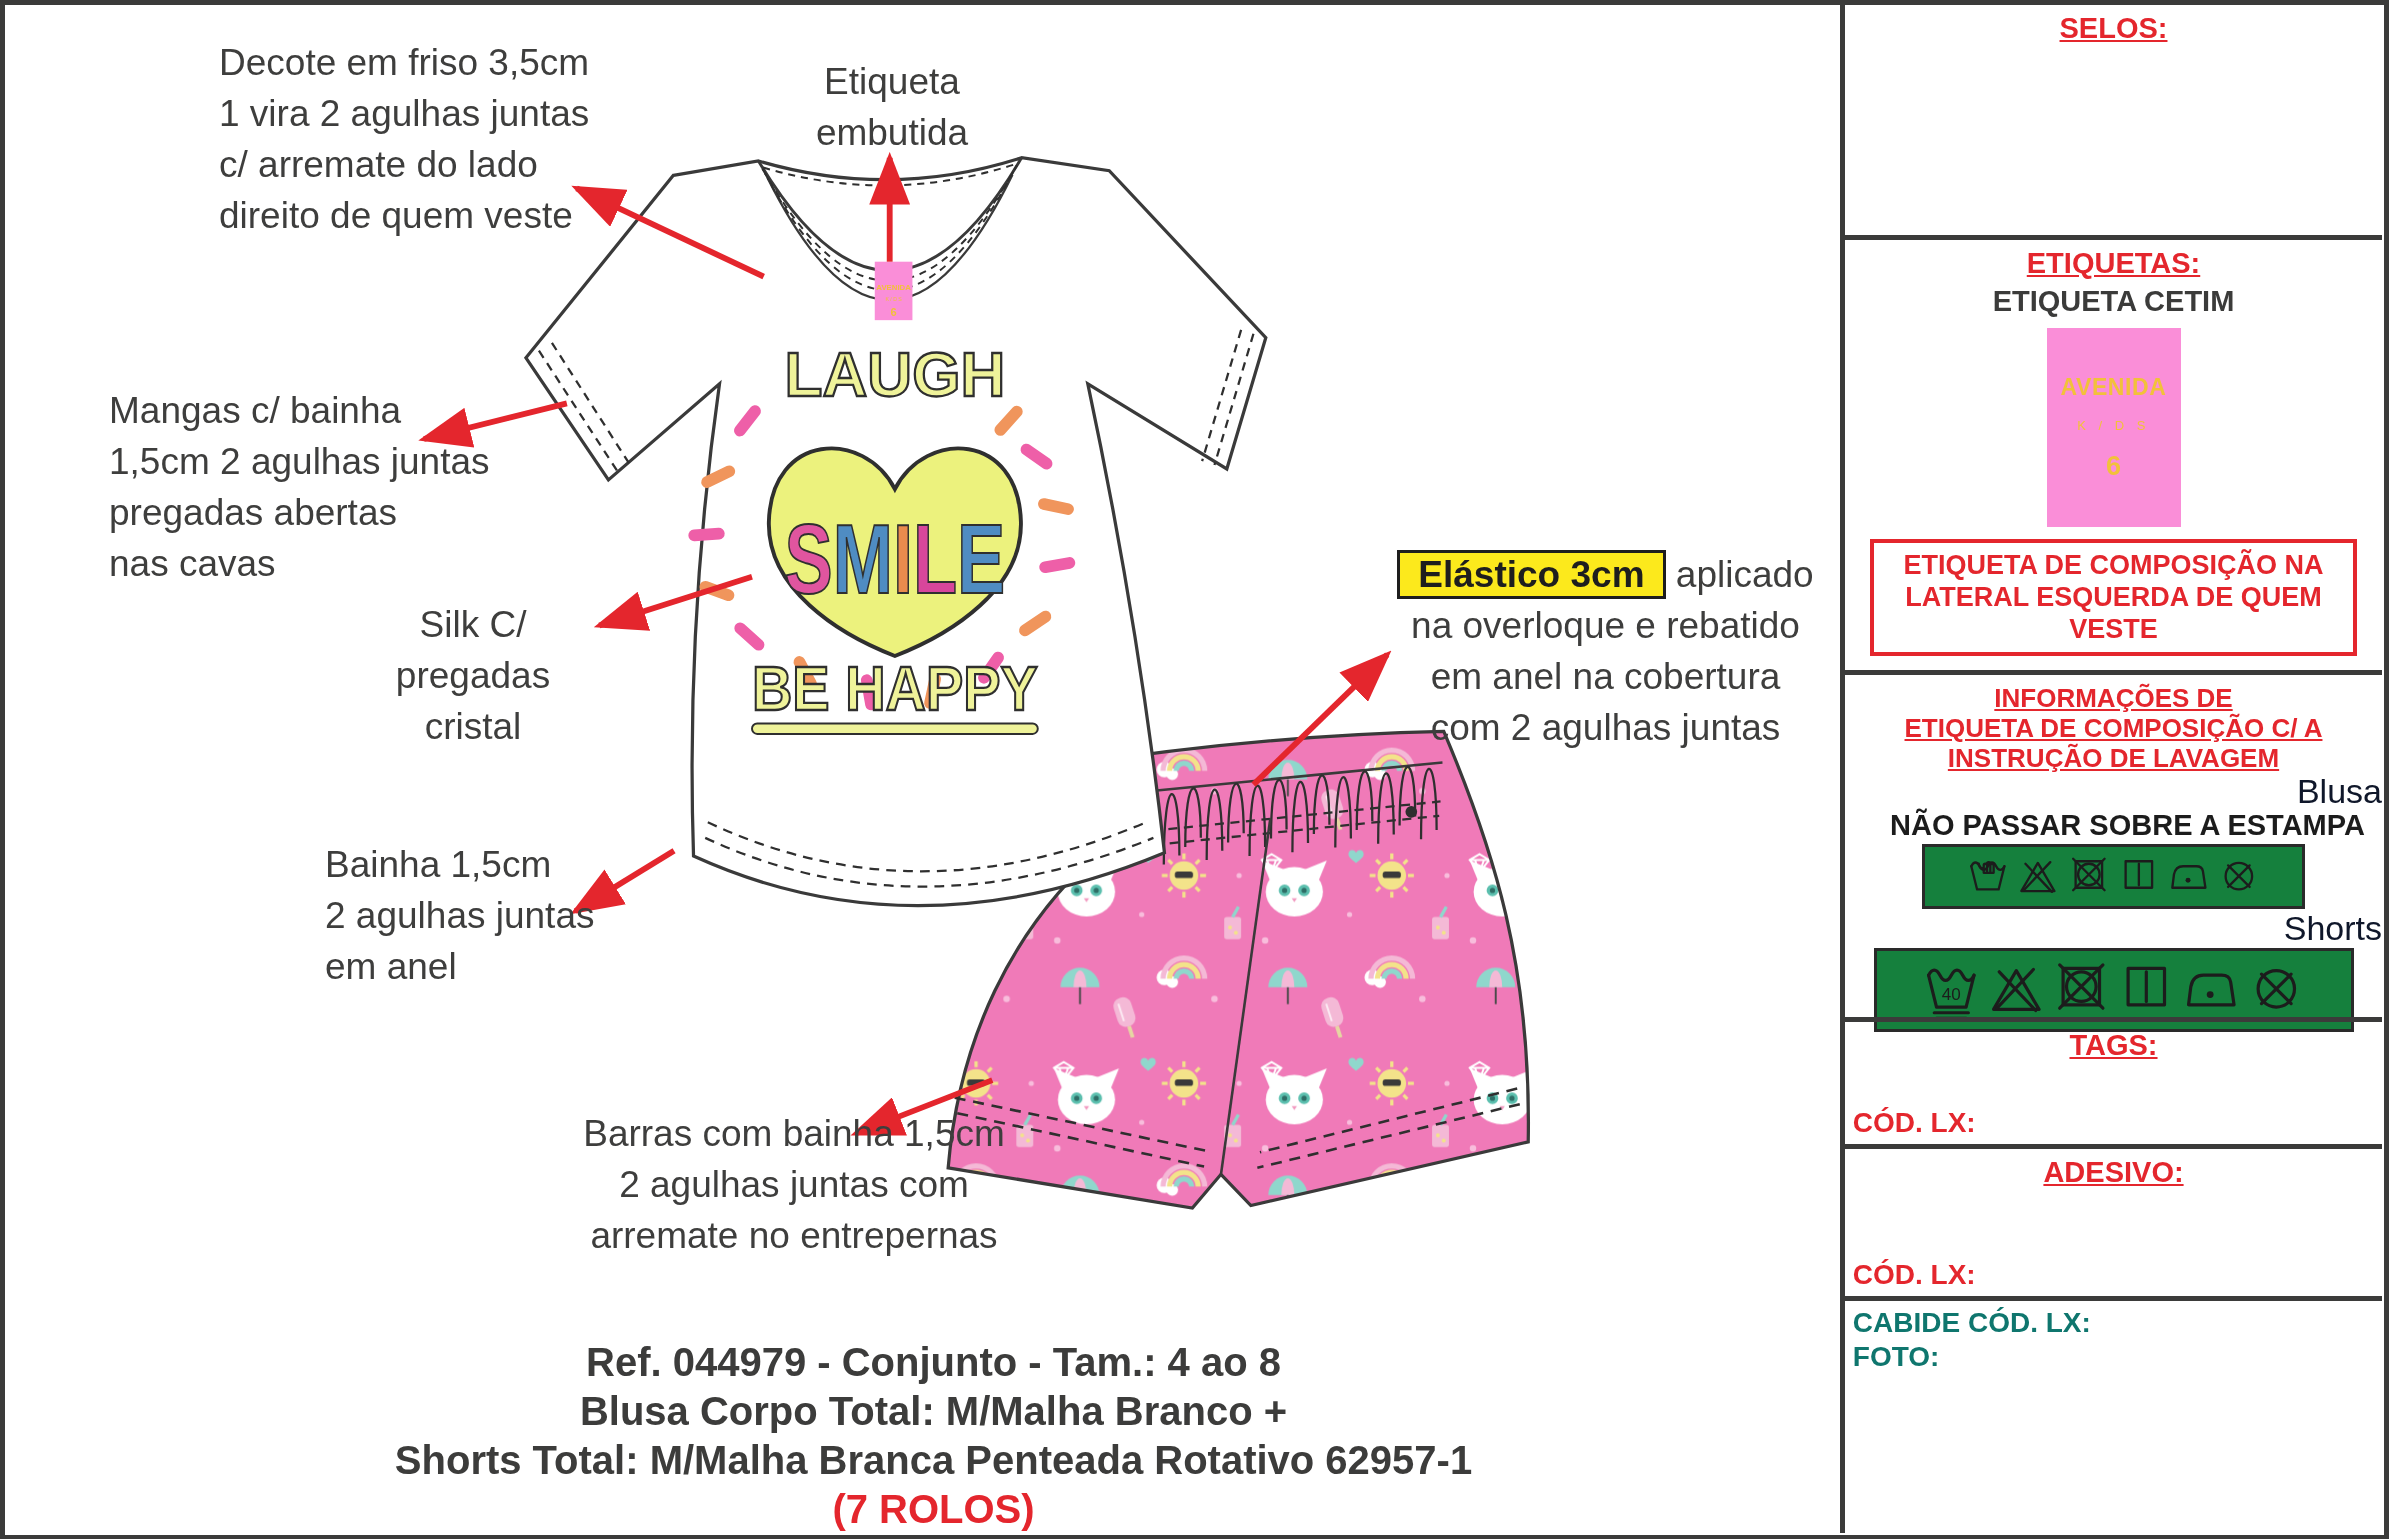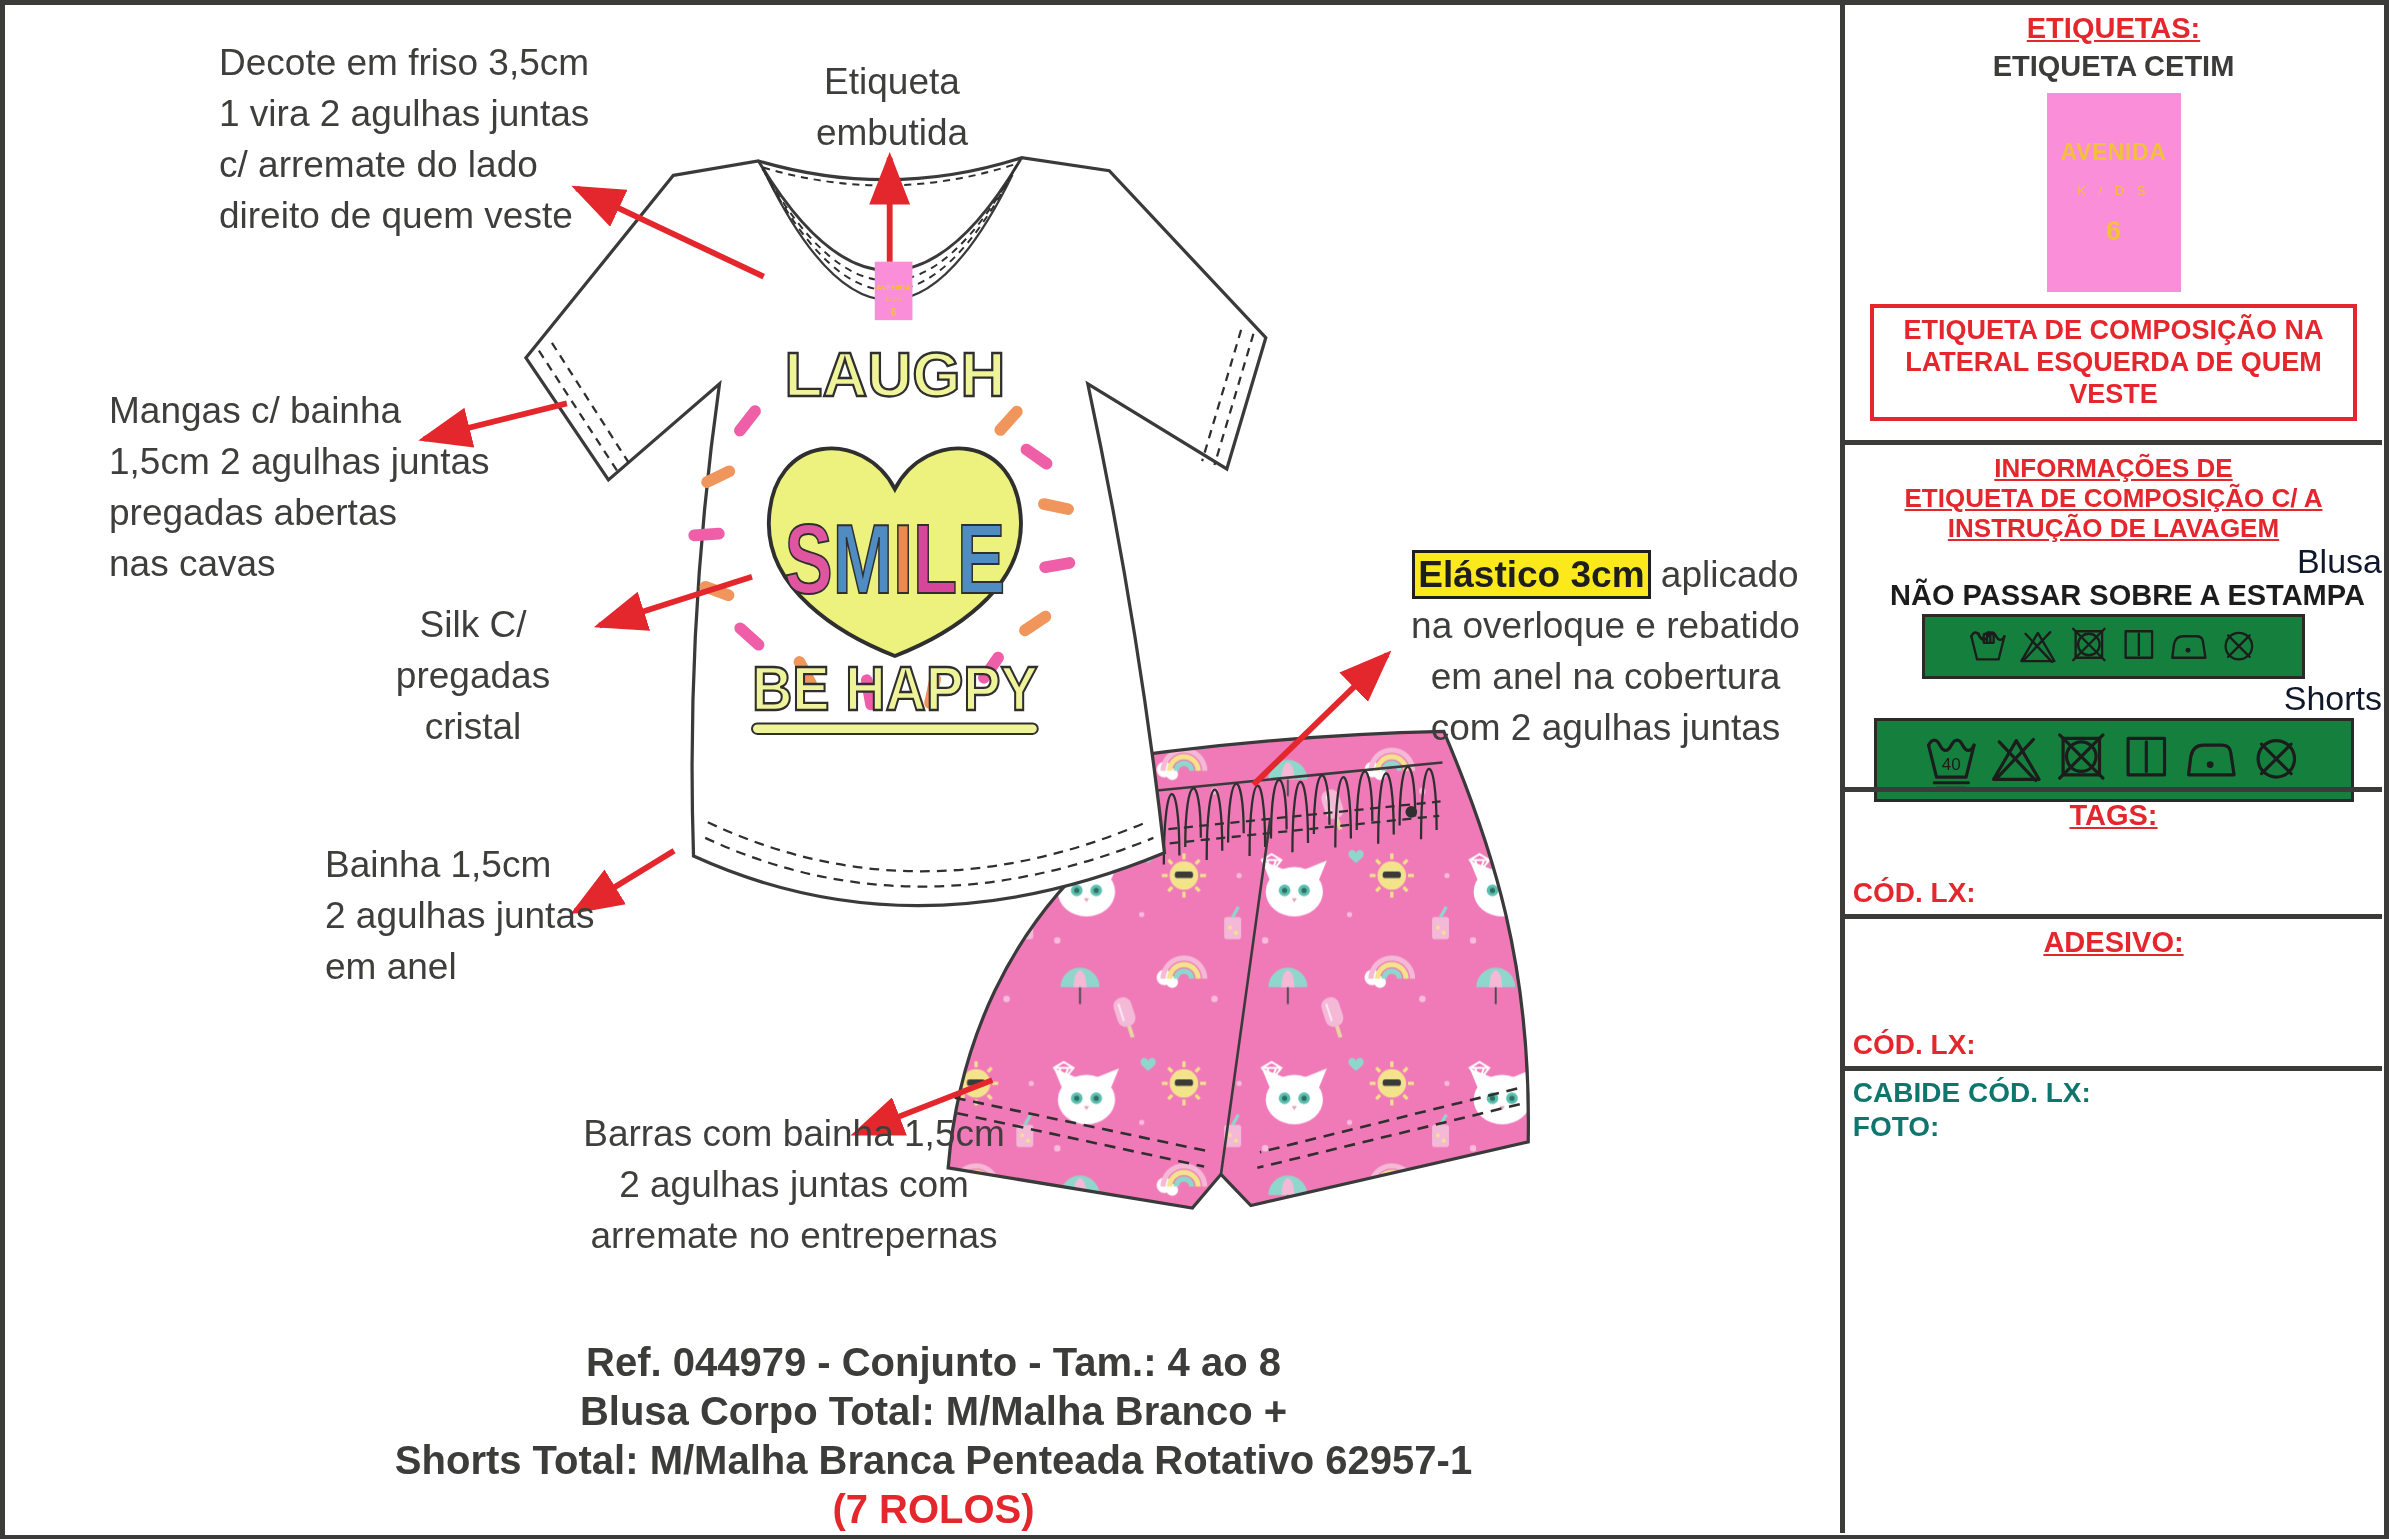--- a/index.html
+++ b/index.html
@@ -5,21 +5,21 @@
   html,body{margin:0;padding:0;background:#fff;}
   body{font-family:"Liberation Sans",sans-serif;}
   #page{position:relative;width:2389px;height:1540px;background:#fff;box-sizing:border-box;
         border:5.8px solid #3b3b3a;overflow:hidden;}
   
   #main{position:absolute;left:0;top:0;width:1835px;height:1528px;}
   #scene{position:absolute;left:0;top:0;}
   .callout{position:absolute;color:#3e3e3d;font-size:37px;line-height:51px;white-space:pre-line;}
   .center{text-align:center;}
   .hl{display:inline-block;background:#fce91c;border:3.9px solid #1e1e1e;font-weight:bold;
-      color:#1e1e1e;padding:0 3px;line-height:43px;}
+      color:#1e1e1e;padding:0 18px;line-height:43px;}
   #footer{position:absolute;left:97px;top:1333px;width:1663px;text-align:center;
           color:#3c3c3b;font-weight:bold;font-size:40px;line-height:49px;}
   #footer .rolos{color:#e4262d;}
   
   #vsep{position:absolute;left:1835px;top:0;width:5.2px;height:1528px;background:#3b3b3a;}
   #sidebar{position:absolute;left:1840px;top:0;width:537px;height:1528px;display:flex;flex-direction:column;}
   .sec{position:relative;box-sizing:border-box;flex:0 0 auto;}
   .sec+.sec{border-top:5.2px solid #3b3b3a;}
   .sec-title{margin-top:6.5px;text-align:center;font-weight:bold;font-size:29px;color:#e4262d;
              text-decoration:underline;}
@@ -251,20 +251,23 @@
       <div>Blusa Corpo Total: M/Malha Branco +</div>
       <div>Shorts Total: M/Malha Branca Penteada Rotativo 62957-1</div>
       <div class="rolos">(7 ROLOS)</div>
     </div>
   </div>
 
   <div id="vsep"></div>
 
   <div id="sidebar">
 
+    <div class="sec" style="height:230px;">
+      <div class="sec-title">SELOS:</div>
+    </div>
 
     <div class="sec" style="height:435px;">
       <div class="sec-title">ETIQUETAS:</div>
       <div class="subtitle">ETIQUETA CETIM</div>
       <div id="brand-label">
         <div class="b1">AVENIDA</div>
         <div class="b2">K / D S</div>
         <div class="b3">6</div>
       </div>
       <div id="comp-box">ETIQUETA DE COMPOSIÇÃO NA LATERAL ESQUERDA DE QUEM VESTE</div>

